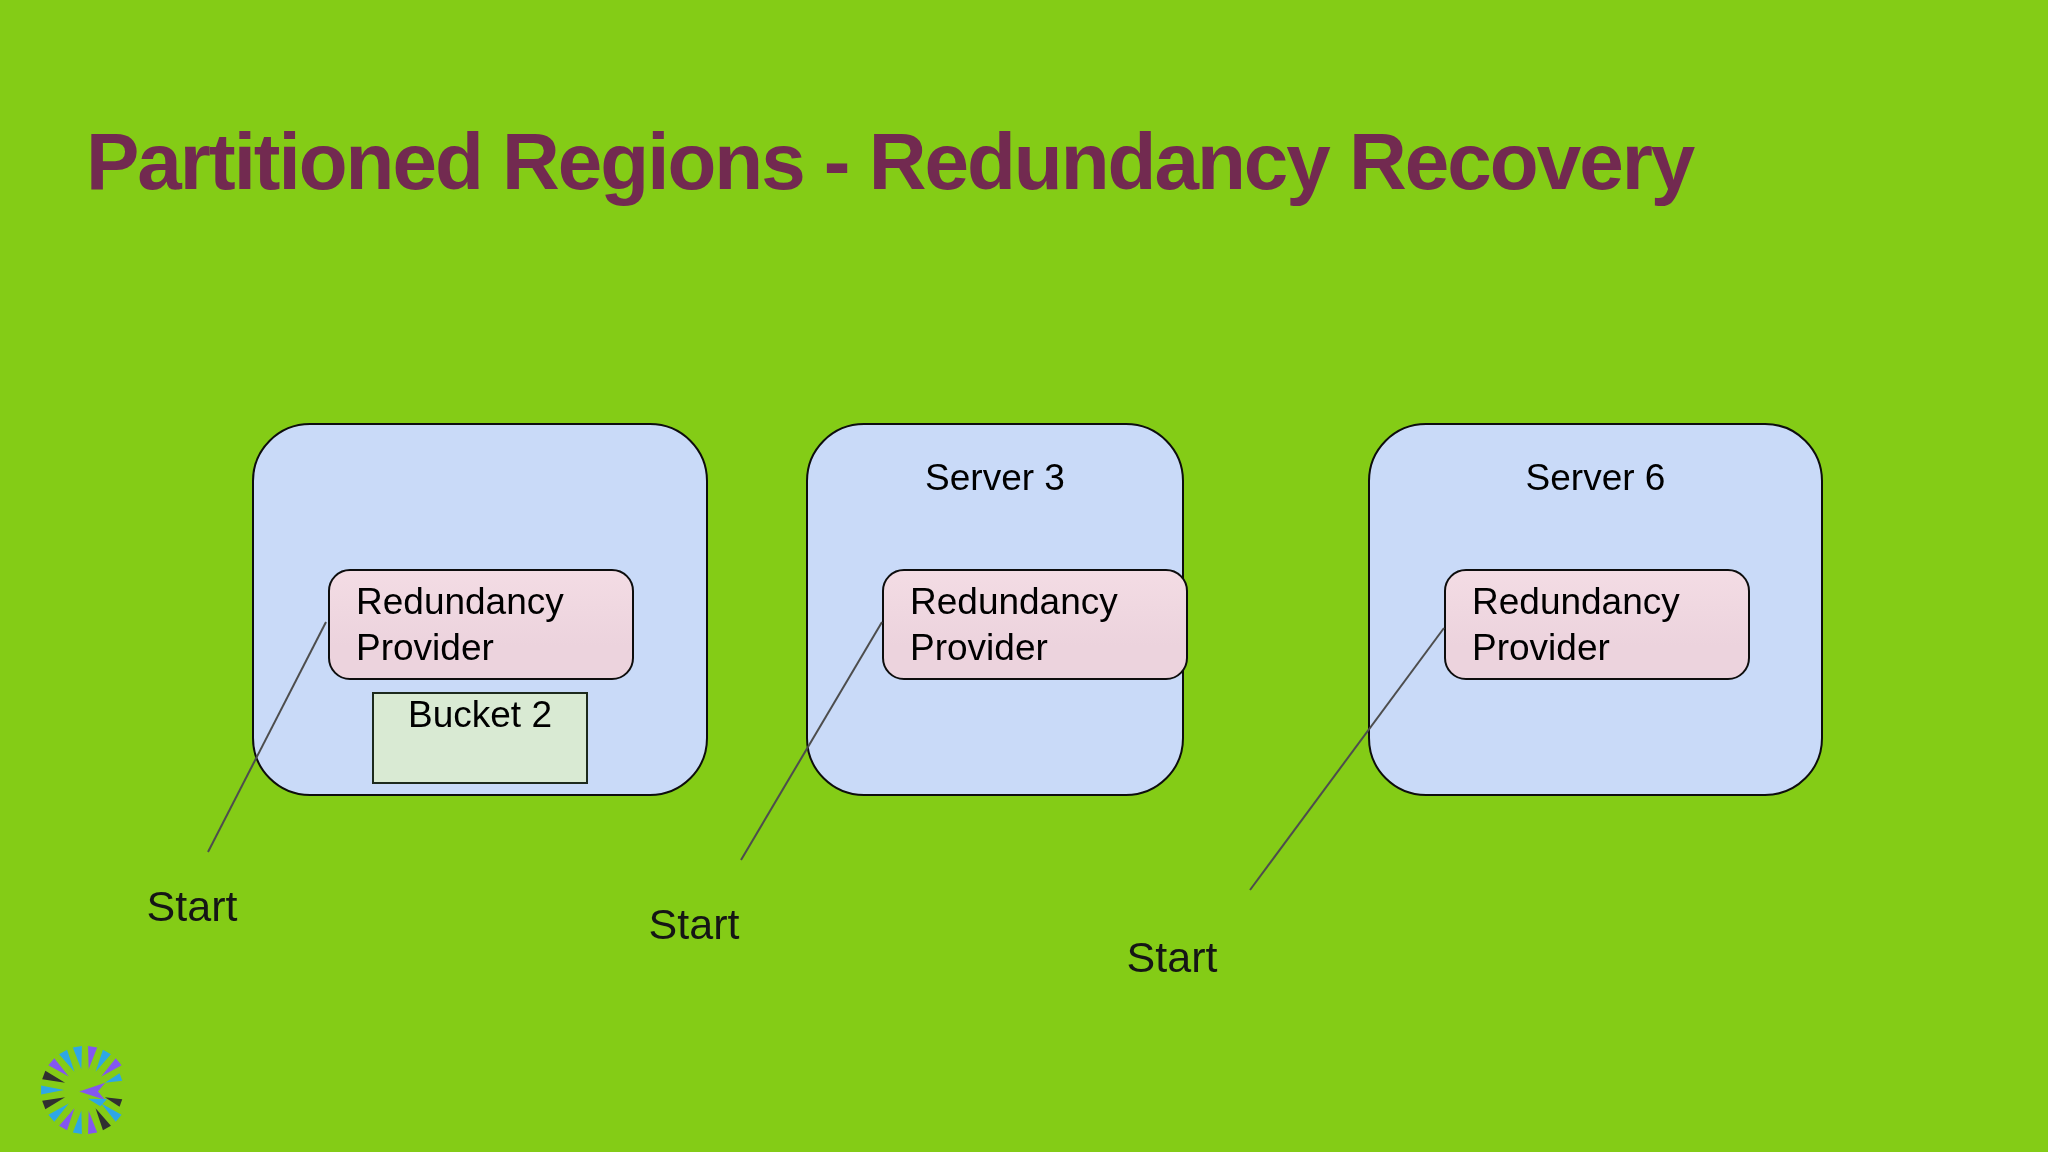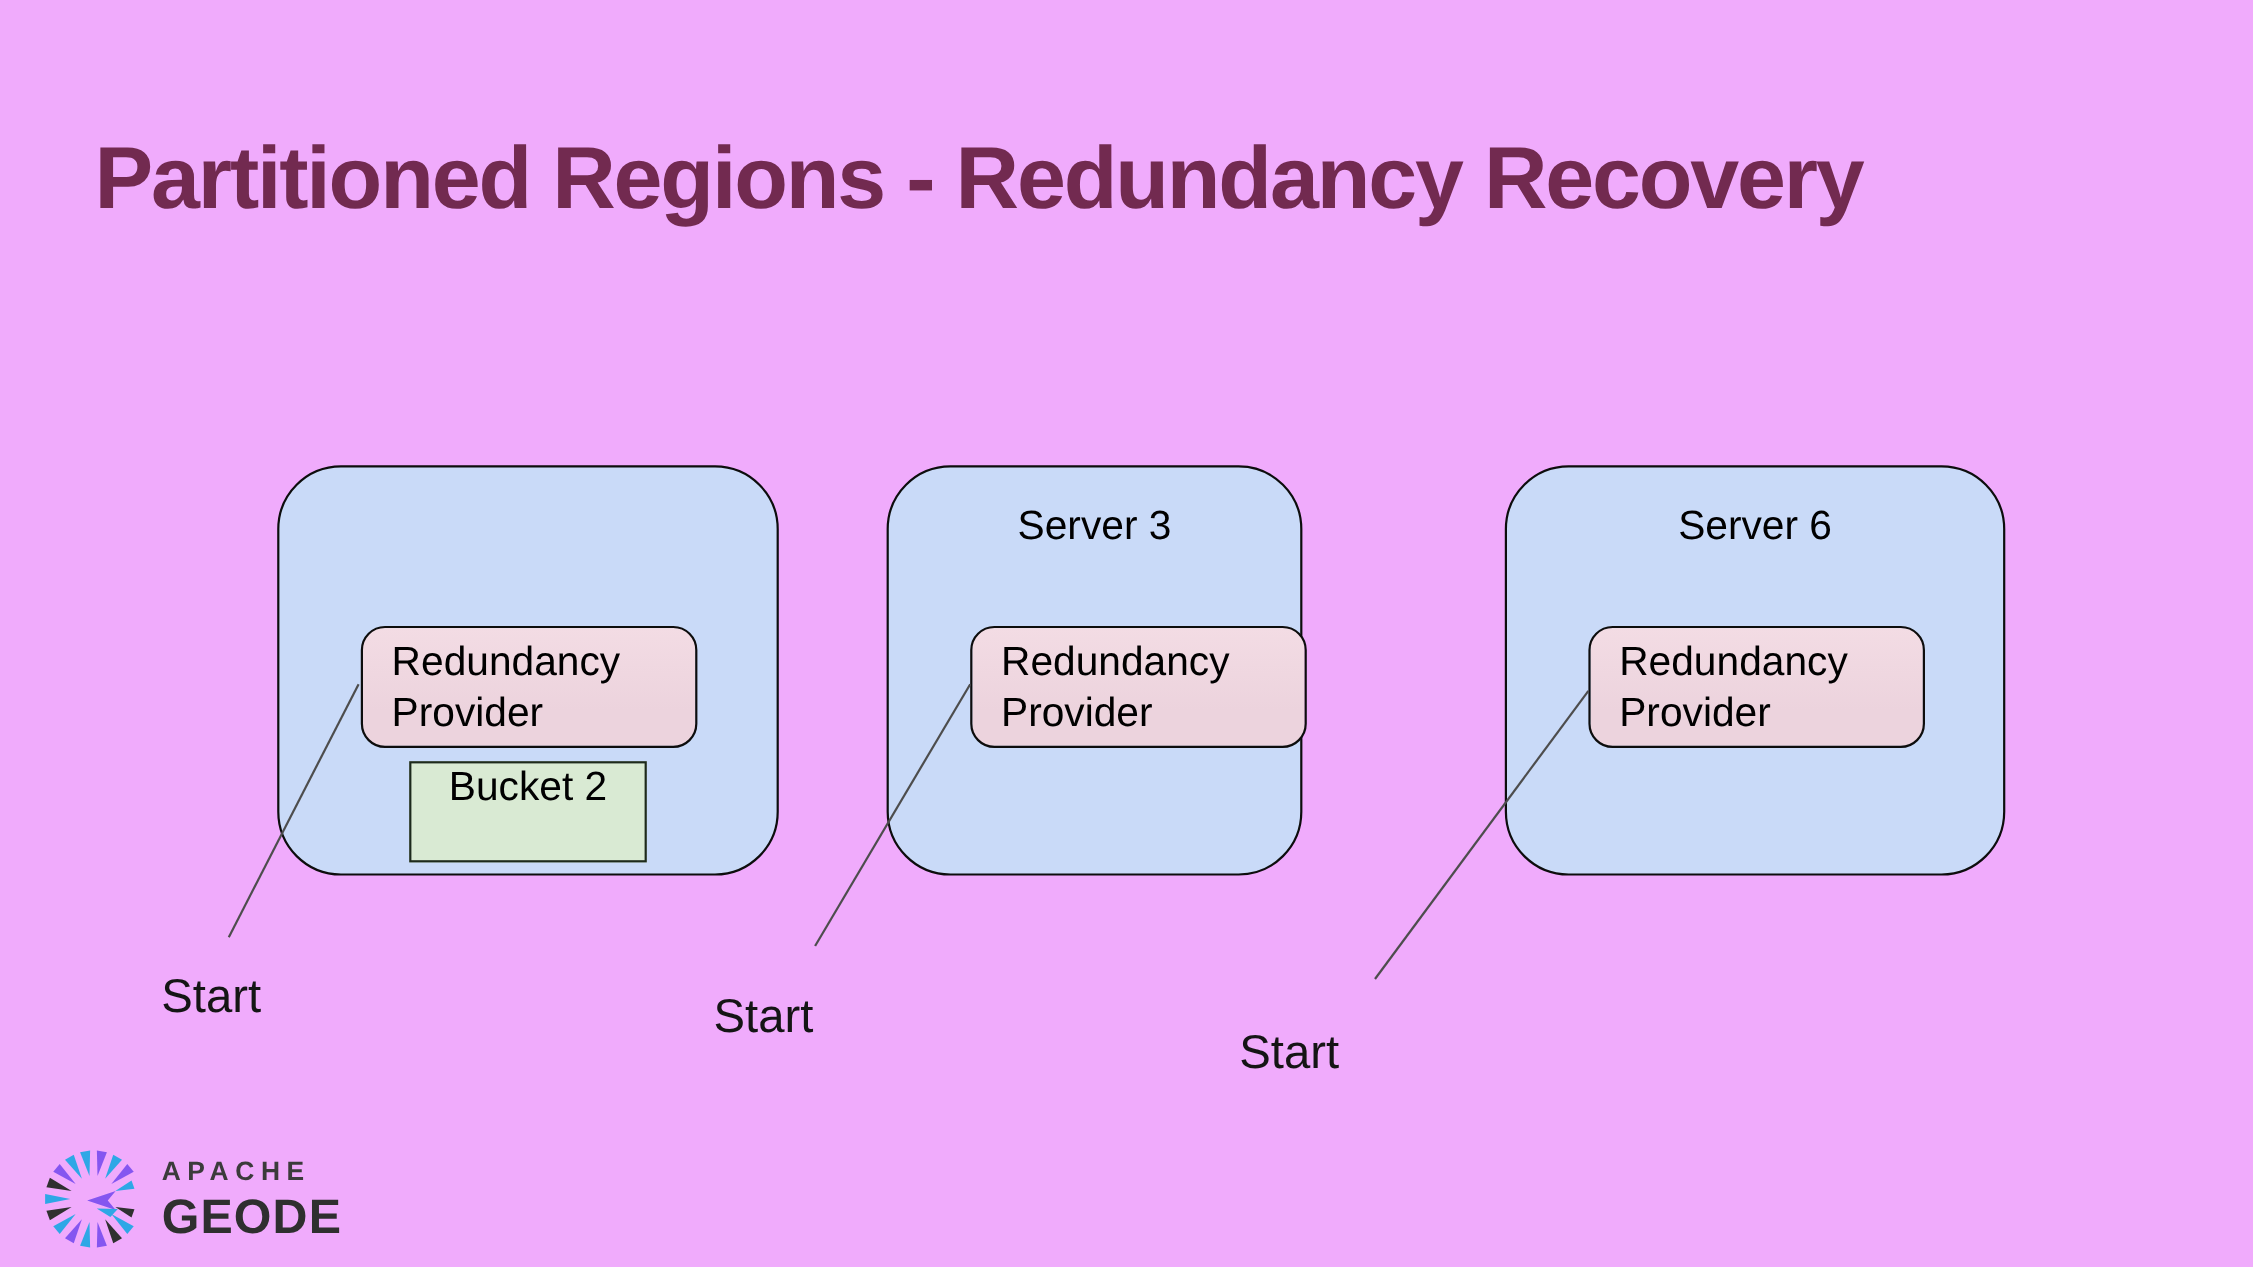--- a/index.html
+++ b/index.html
@@ -1,20 +1,20 @@
 <!DOCTYPE html>
 <html style="--title_color: #722a50; --server_fill: #c9daf8; --server_border: #0d0d0d; --provider_fill: #ecd3dd; --bucket_fill: #d9ead3; --connector_color: #4d4d4d; --text_color: #000000; --logo_text_color: #2f2f2f; --logo_blue: #2ea7e6; --logo_purple: #8456f0; --logo_black: #303030;"><head>
 <meta charset="utf-8">
 <style>
   html, body { margin: 0; padding: 0; background: #ffffff; }
   #slide {
     position: relative;
     width: 2048px;
     height: 1152px;
-    background: #f0abfc;
+    background: #84cc16;
     overflow: hidden;
     font-family: "Liberation Sans", sans-serif;
     color: var(--text_color, #000);
   }
 
   .slide-title {
     position: absolute;
     left: 86px;
     top: 62px;
     font-size: 80px;
@@ -180,19 +180,15 @@
       <polygon class="petal-purple" points="39,69.1 31.3,92 23,87.2"></polygon>
       <polygon class="petal-blue" points="33.1,64.1 18,83.1 11.9,75.7"></polygon>
       <polygon class="petal-black" points="29.3,57.5 8.7,70.1 5.4,61.1"></polygon>
       <polygon class="petal-blue" points="28,50 4.2,54.8 4.2,45.2"></polygon>
       <polygon class="petal-black" points="29.3,42.5 5.4,38.9 8.7,29.9"></polygon>
       <polygon class="petal-purple" points="33.1,35.9 11.9,24.3 18,16.9"></polygon>
       <polygon class="petal-blue" points="39,30.9 23,12.8 31.3,8"></polygon>
       <polygon class="petal-purple" points="44,51.5 71,42.5 63.5,51.5 71,60.5"></polygon>
       <polygon class="petal-blue" points="53,59 73,59.5 66,67"></polygon>
     </svg>
-    <div class="logo-text">
-      <div class="logo-apache">APACHE</div>
-      <div class="logo-geode">GEODE</div>
-    </div>
   </div>
 
 </div>
 
 </body></html>

